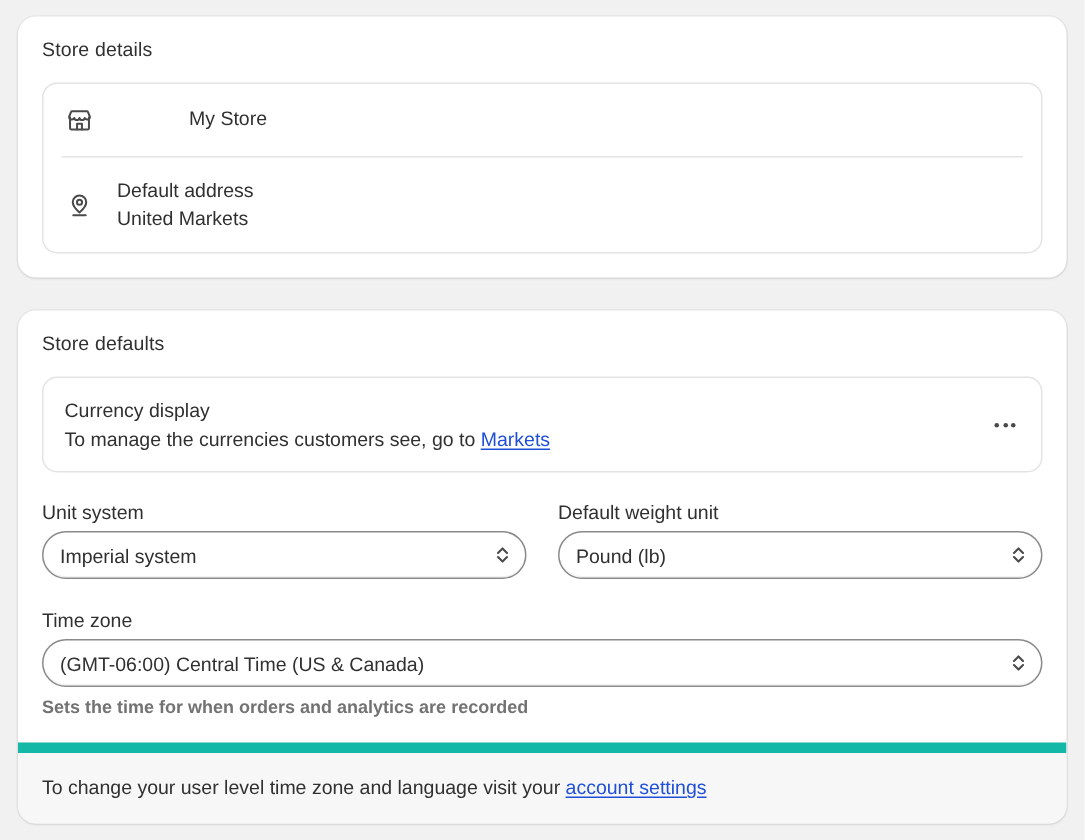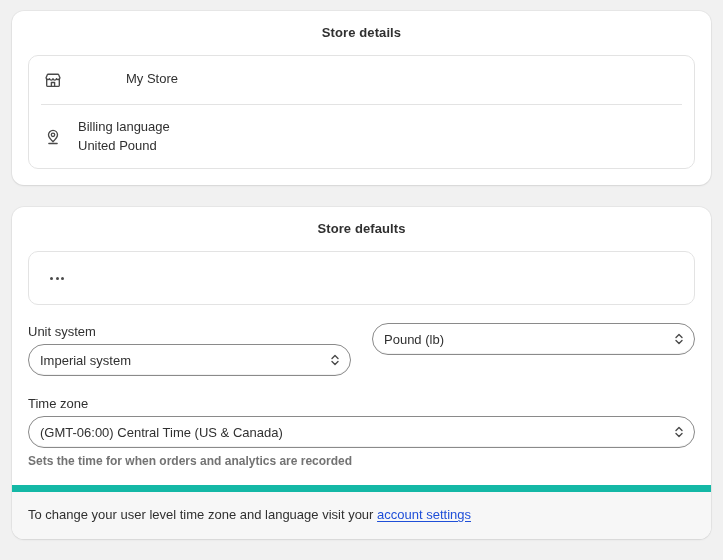--- a/index.html
+++ b/index.html
@@ -31,26 +31,25 @@
     box-shadow: 0 0 0 1px rgba(0,0,0,0.04), 0 1px 2px rgba(0,0,0,0.08);
     box-sizing: border-box;
     overflow: hidden;
   }
   .card + .card { margin-top: 22px; }
 
   .card-body { padding: 14px 16px 16px 16px; }
 
   .card-title {
     font-size: 13px;
-    font-weight: bold;
+    font-weight: normal;
     color: #303030;
     letter-spacing: 0.1px;
     margin: 0 0 14px 0;
     line-height: 16px;
-    text-align: center;
   }
 
   
   .inner-box {
     border: 1px solid #E3E3E3;
     border-radius: 10px;
     box-sizing: border-box;
     background: #fff;
   }
 
@@ -218,34 +217,38 @@
 
         <div class="store-row">
           <span class="row-icon pin">
             <svg width="18" height="18" viewBox="0 0 20 20" fill="none" stroke="#4A4A4A" stroke-width="1.5" stroke-linecap="round" stroke-linejoin="round">
               <path d="M10 2.6a5 5 0 0 0-5 5c0 3.2 5 7.6 5 7.6s5-4.4 5-7.6a5 5 0 0 0-5-5Z"></path>
               <circle cx="10" cy="7.6" r="1.9"></circle>
               <path d="M5.4 17.2h9.2"></path>
             </svg>
           </span>
           <span class="row-text">
-            <span class="main">Billing language</span>
-            <span class="sub" style="display:block">United Pound</span>
+            <span class="main">Default address</span>
+            <span class="sub" style="display:block">United Markets</span>
           </span>
         </div>
 
       </div>
     </div>
   </section>
 
   <section class="card">
     <div class="card-body">
       <h2 class="card-title">Store defaults</h2>
 
       <div class="inner-box currency-box">
+        <span class="currency-text">
+          <span class="currency-title" style="display:block">Currency display</span>
+          <span class="currency-desc"><span>To manage the currencies customers see, go to </span><a class="link" href="#">Markets</a></span>
+        </span>
         <button class="dots-btn">
           <span></span>
           <span></span>
           <span></span>
         </button>
       </div>
 
       <div class="field-grid">
 
         <div class="field">
@@ -255,20 +258,21 @@
             <span class="select-chevrons">
               <svg width="12" height="16" viewBox="0 0 12 16" fill="none" stroke="#4A4A4A" stroke-width="1.4" stroke-linecap="round" stroke-linejoin="round">
                 <path d="M3 6.6 6 3.6l3 3"></path>
                 <path d="M3 9.4l3 3 3-3"></path>
               </svg>
             </span>
           </div>
         </div>
 
         <div class="field">
+          <label class="field-label">Default weight unit</label>
           <div class="select-wrap">
             <div class="select-box">Pound (lb)</div>
             <span class="select-chevrons">
               <svg width="12" height="16" viewBox="0 0 12 16" fill="none" stroke="#4A4A4A" stroke-width="1.4" stroke-linecap="round" stroke-linejoin="round">
                 <path d="M3 6.6 6 3.6l3 3"></path>
                 <path d="M3 9.4l3 3 3-3"></path>
               </svg>
             </span>
           </div>
         </div>

